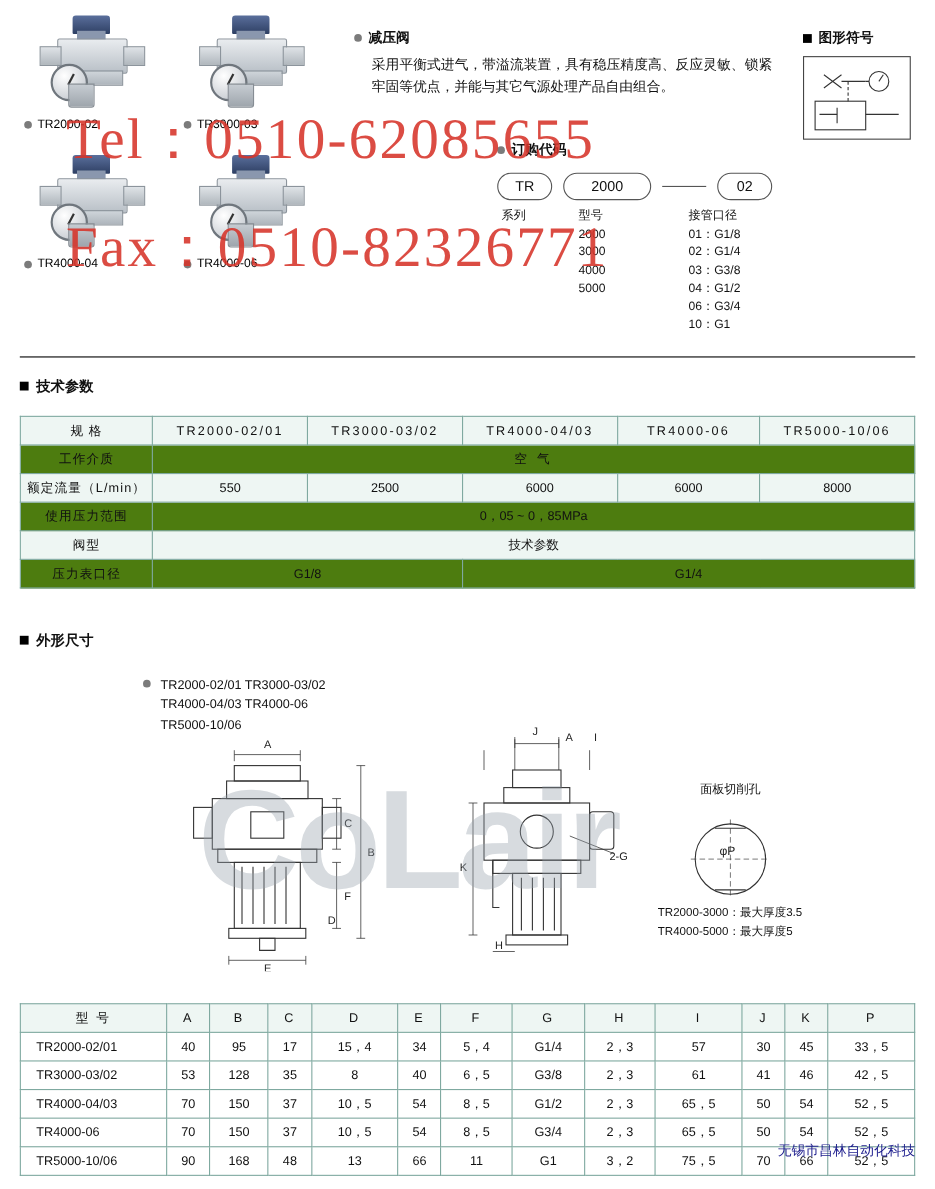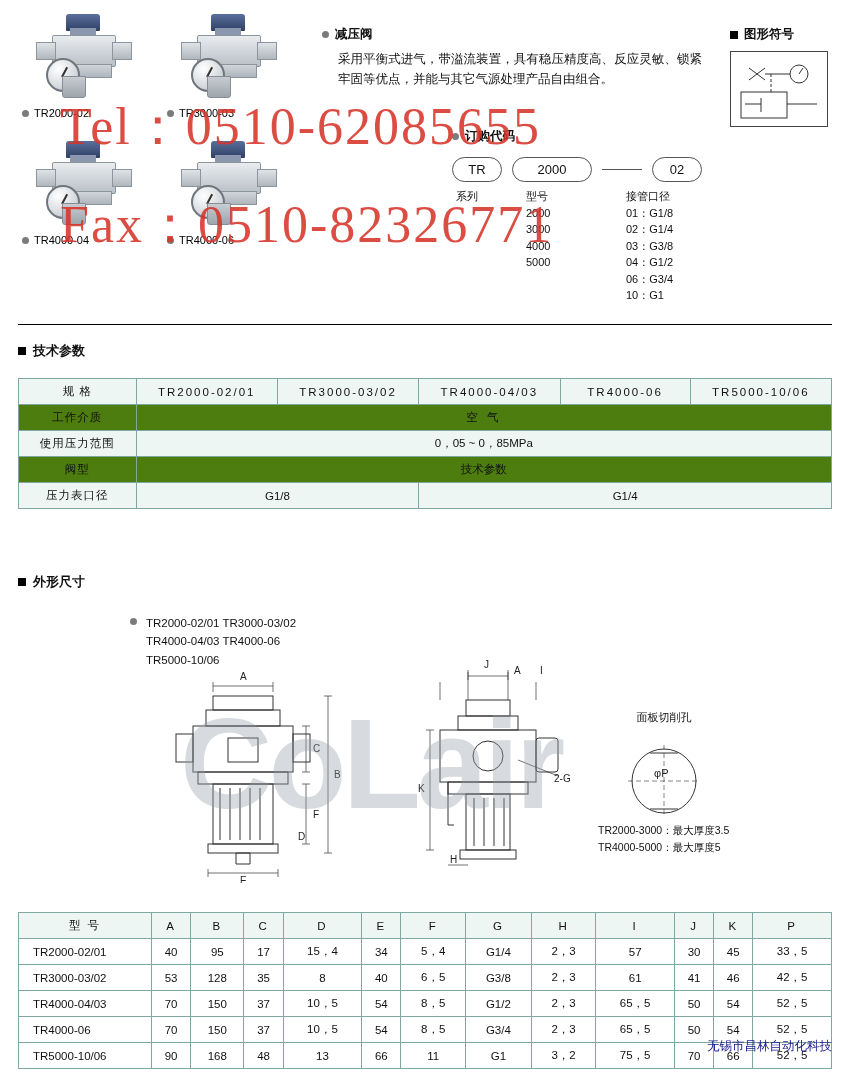--- a/index.html
+++ b/index.html
@@ -266,20 +266,28 @@
       <td class="hdcell" style="width:140px;">TR3000-03/02</td>
       <td class="hdcell" style="width:140px;">TR4000-04/03</td>
       <td class="hdcell" style="width:128px;">TR4000-06</td>
       <td class="hdcell" style="width:140px;">TR5000-10/06</td>
     </tr>
     <tr>
       <td class="lbl">工作介质</td>
       <td colspan="5" style="letter-spacing:3px;">空 气</td>
     </tr>
     <tr>
+      <td class="lbl">额定流量（L/min）</td>
+      <td>550</td>
+      <td>2500</td>
+      <td>6000</td>
+      <td>6000</td>
+      <td>8000</td>
+    </tr>
+    <tr>
       <td class="lbl">使用压力范围</td>
       <td colspan="5">0，05 ~ 0，85MPa</td>
     </tr>
     <tr>
       <td class="lbl">阀型</td>
       <td colspan="5">技术参数</td>
     </tr>
     <tr>
       <td class="lbl">压力表口径</td>
       <td colspan="2">G1/8</td>

